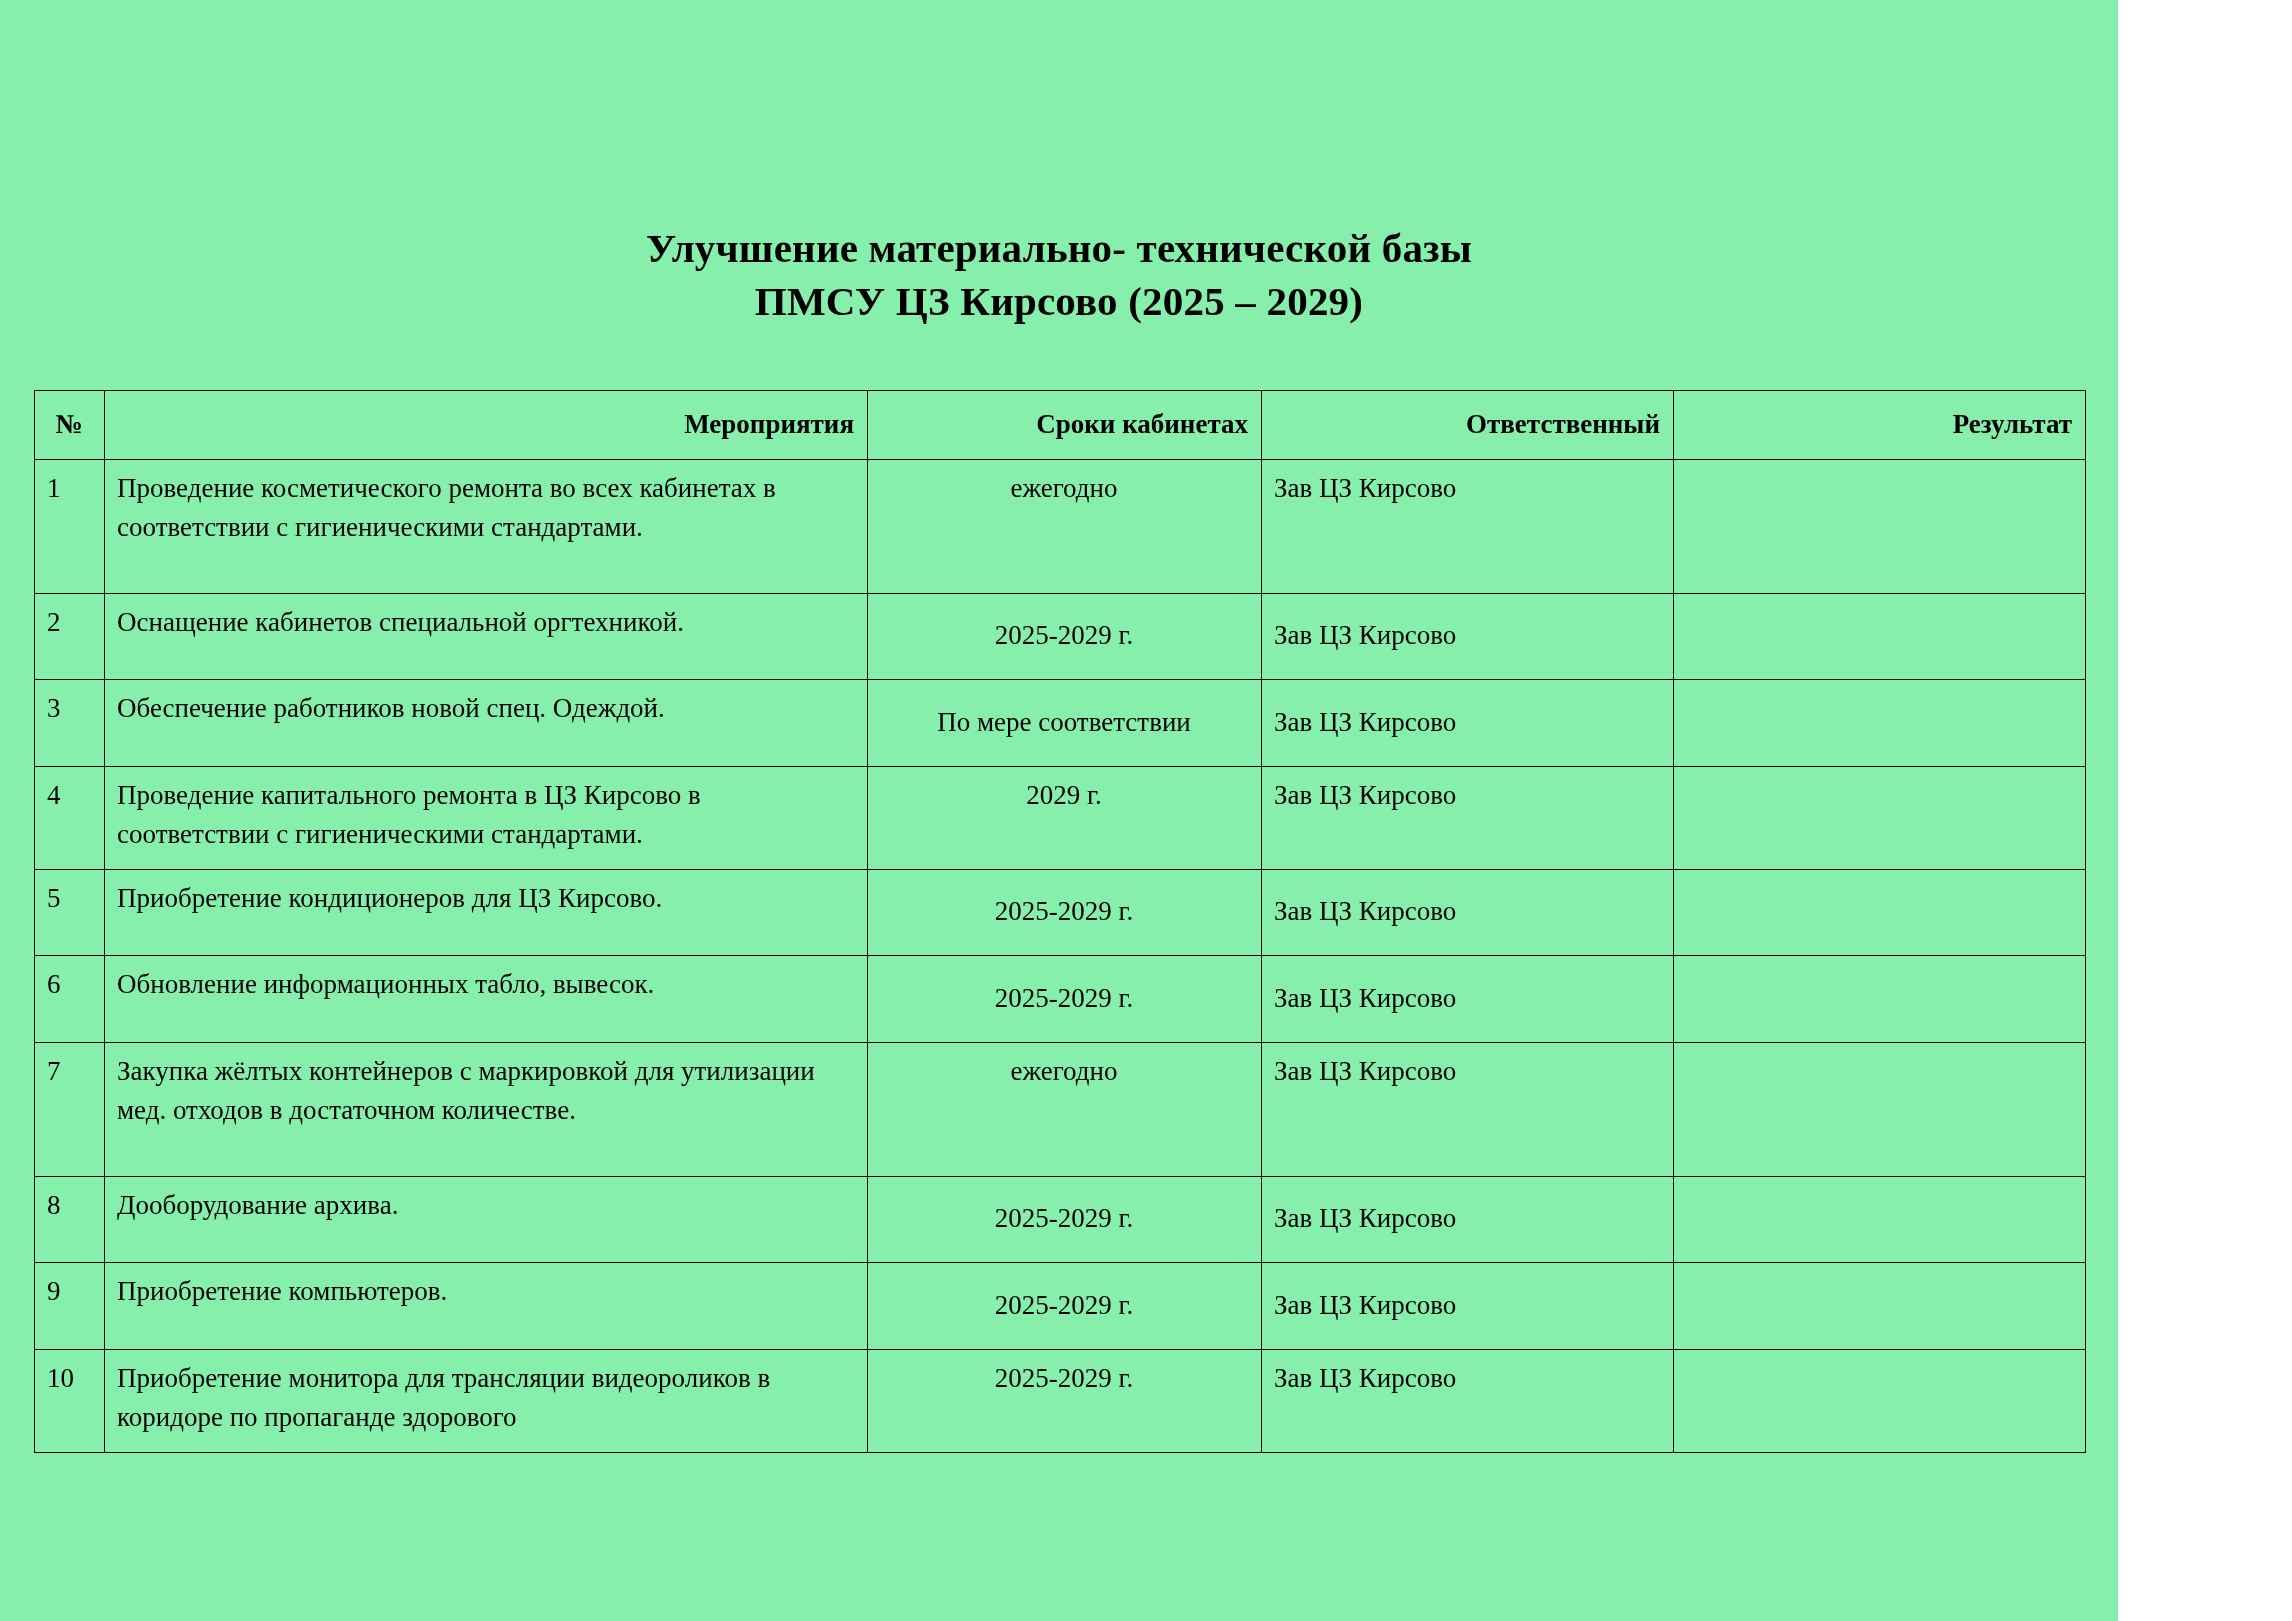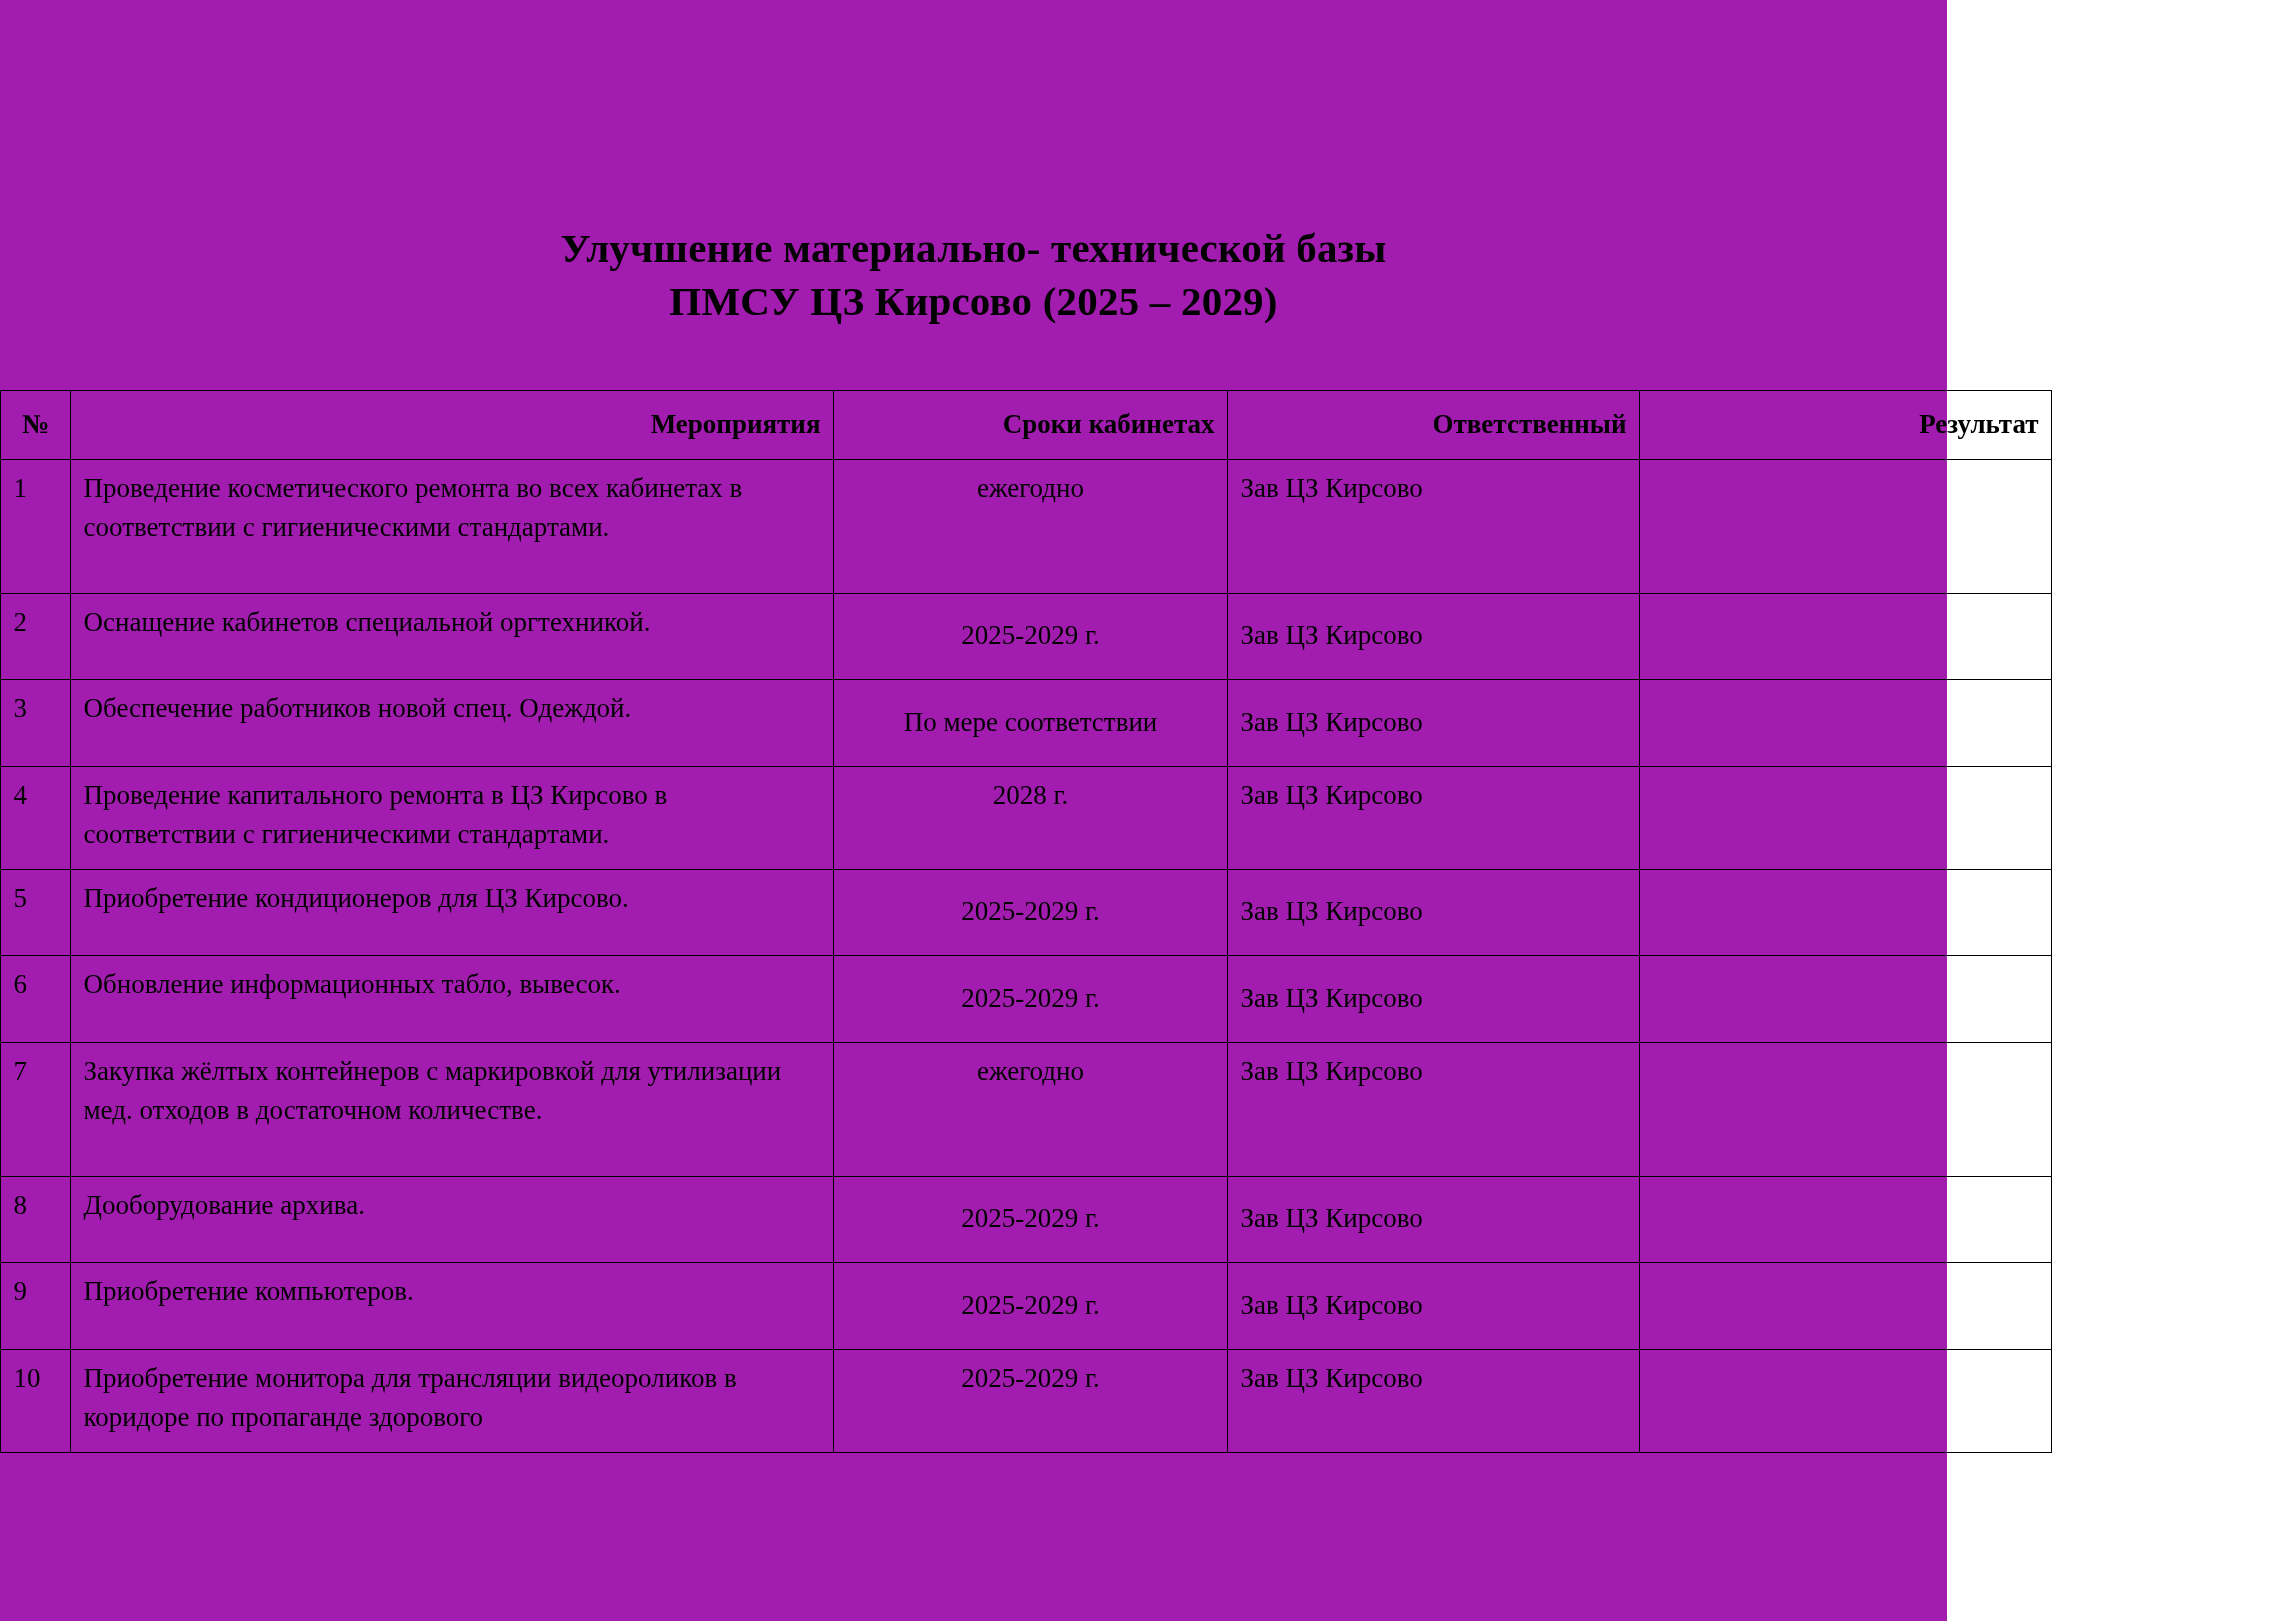--- a/index.html
+++ b/index.html
@@ -10,23 +10,23 @@
   body {
     width: 2293px;
     height: 1622px;
     font-family: "Liberation Serif", "DejaVu Serif", serif;
     color: #000000;
     -webkit-font-smoothing: antialiased;
   }
 
   .page {
     position: relative;
-    width: 1947px;
+    width: 2118px;
     height: 1622px;
-    background: #a21caf;
+    background: #86efac;
     box-sizing: border-box;
     padding: 0;
   }
 
   .doc-title {
     margin: 0;
     padding-top: 222px;
     text-align: center;
     font-family: "Liberation Serif", "DejaVu Serif", serif;
     font-weight: bold;
@@ -166,21 +166,21 @@
           <td class="num">3</td>
           <td class="event">Обеспечение работников новой спец. Одеждой.</td>
           <td class="term">По мере соответствии</td>
           <td class="resp">Зав ЦЗ Кирсово</td>
           <td class="result"></td>
         </tr>
 
         <tr class="r-two">
           <td class="num">4</td>
           <td class="event">Проведение капитального ремонта в ЦЗ Кирсово в соответствии с гигиеническими стандартами.</td>
-          <td class="term top">2028 г.</td>
+          <td class="term top">2029 г.</td>
           <td class="resp">Зав ЦЗ Кирсово</td>
           <td class="result"></td>
         </tr>
 
         <tr class="r-mid v-center">
           <td class="num">5</td>
           <td class="event">Приобретение кондиционеров для ЦЗ Кирсово.</td>
           <td class="term">2025-2029 г.</td>
           <td class="resp">Зав ЦЗ Кирсово</td>
           <td class="result"></td>

